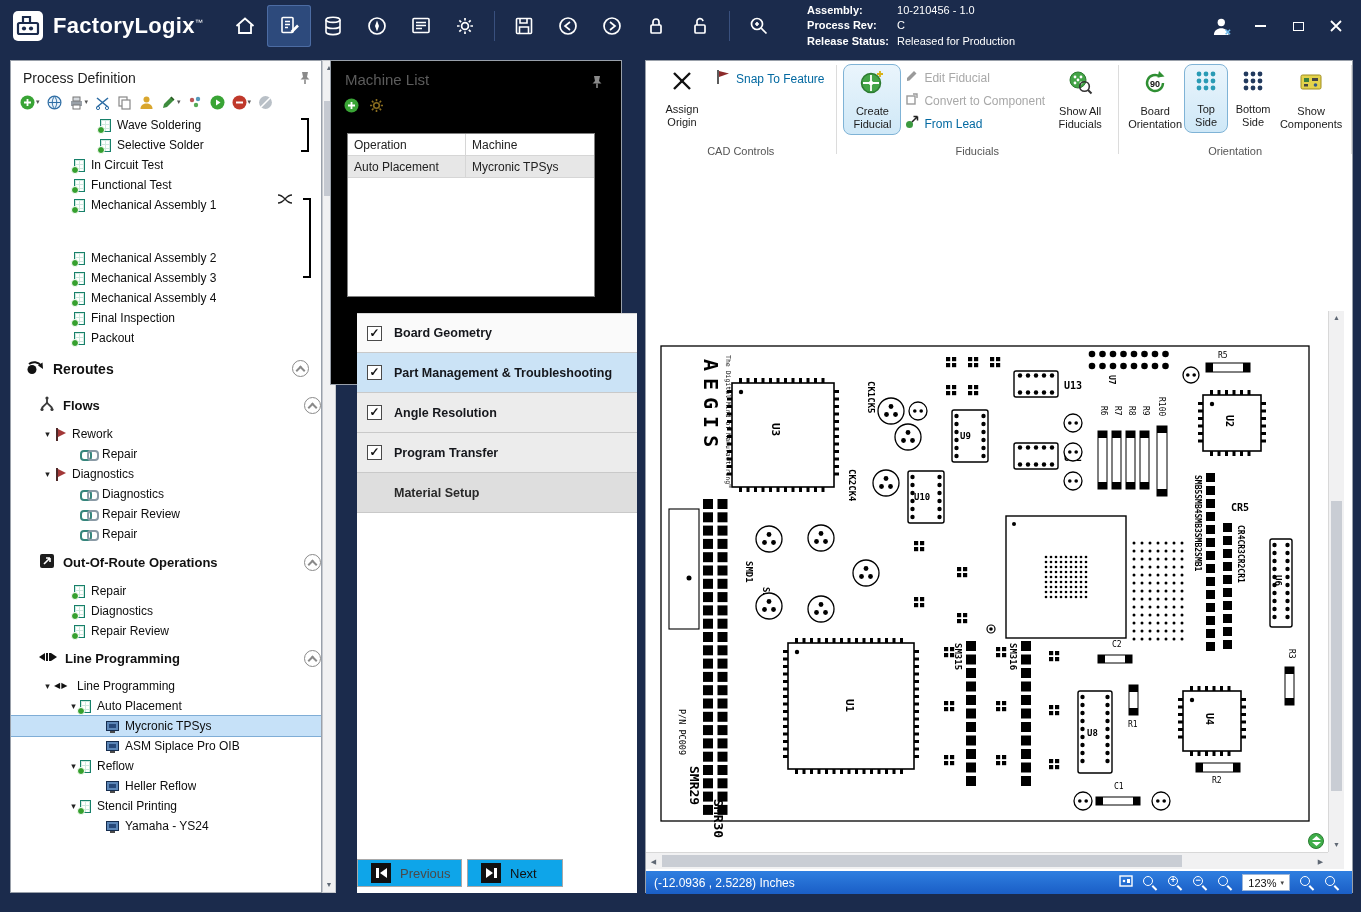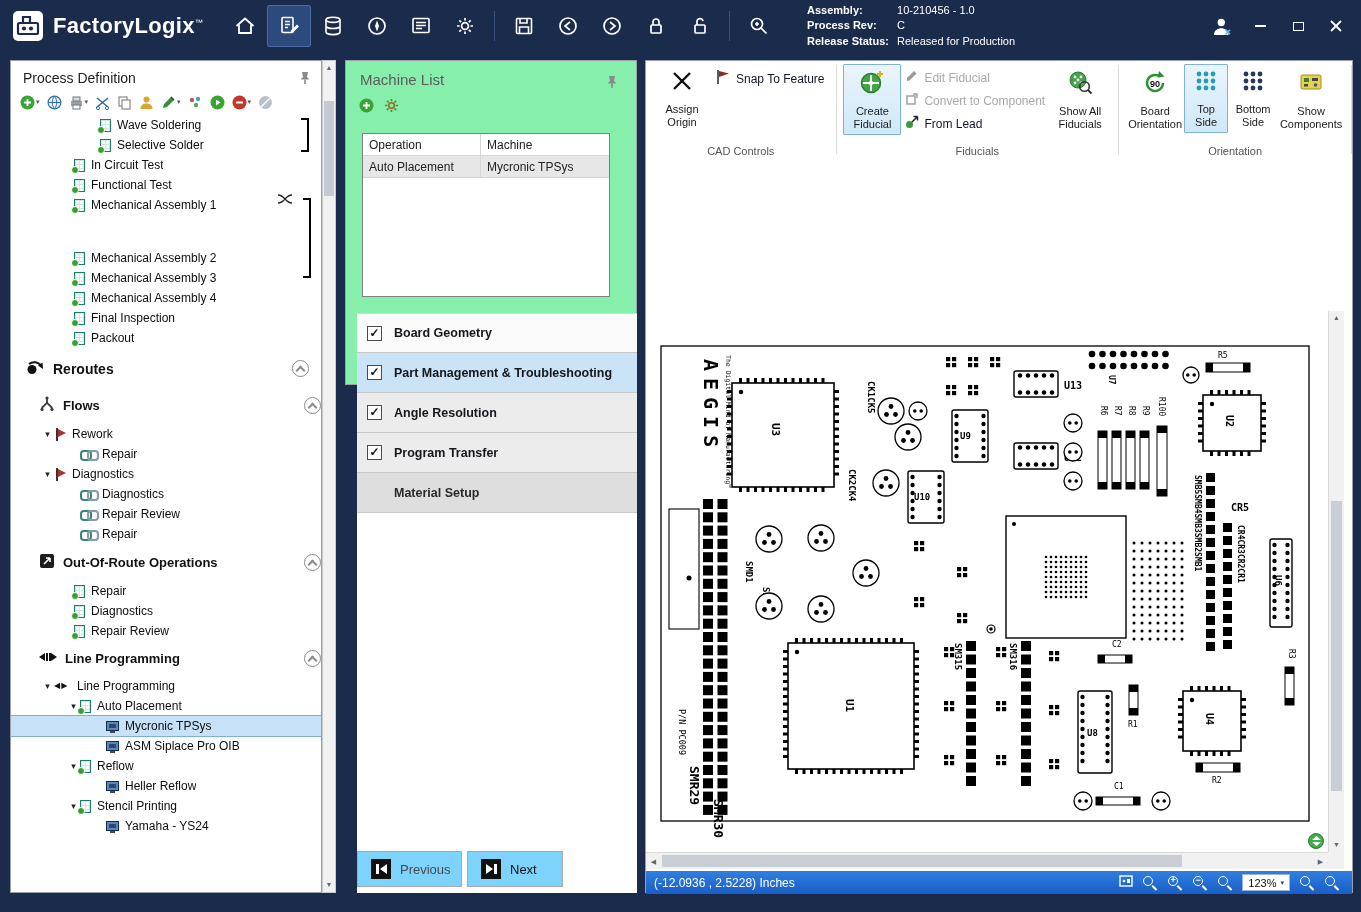--- a/index.html
+++ b/index.html
@@ -20,21 +20,21 @@
   .arow{display:flex}
   .al{width:90px;font-weight:bold}
   .wincntr{margin-left:auto;display:flex;align-items:center;gap:16px;padding-right:14px}
   .wbtn{background:none;border:none;display:flex;align-items:center;justify-content:center;width:22px;height:22px}
   .wmin{width:11px;height:2px;background:#fff;display:inline-block}
   .wmax{width:11px;height:9px;border:1.5px solid #fff;display:inline-block}
 
   
   #process-panel{position:absolute;left:10px;top:60px;width:312px;height:833px;background:#fff;border:1px solid #99a0aa;overflow:hidden}
   #left-scroll{position:absolute;left:322px;top:60px;width:14px;height:833px;background:#f1f1f2;border:1px solid #c6c9ce}
-  #machine-panel{position:absolute;left:345px;top:60px;width:292px;height:325px;background:#86efac;border:1px solid #99a0aa}
+  #machine-panel{position:absolute;left:330px;top:60px;width:292px;height:325px;background:#000000;border:1px solid #99a0aa}
   #wizard-panel{position:absolute;left:357px;top:313px;width:280px;height:580px;background:#fff}
   #right-panel{position:absolute;left:645px;top:60px;width:708px;height:833px;background:#fff;border:1px solid #99a0aa}
 
   
   .phead-row{height:28px;display:flex;align-items:center;padding:6px 10px 0 12px}
   .ptitle{font-size:14px;color:#1d1d1d}
   .pin{margin-left:auto;display:inline-flex}
   .ptoolbar{height:26px;display:flex;align-items:center;gap:5px;padding-left:8px}
   .pt-i{display:inline-flex;align-items:center;background:none;border:none;padding:0 1px}
   .caret{font-size:7px;color:#555;margin-left:1px}
@@ -81,38 +81,38 @@
   .mt-data{background:#e7e7e7}
 
   
   .step{display:flex;align-items:center;height:40px;border-bottom:1px solid #c9c9c9;background:#ececec}
   .step:first-child{border-top:1px solid #d7d7d7;background:#fafafa}
   .step.active{background:#cbe3f6}
   .step.pending{background:#dedede}
   .chk{width:15px;height:15px;background:#fff;border:1px solid #4a4a4a;font-size:12px;line-height:13px;text-align:center;color:#111;font-weight:bold;margin:0 12px 0 10px;flex:none}
   .slabel{font-size:12.5px;font-weight:bold;color:#15171c}
   .step.pending .slabel{margin-left:37px;color:#2a2a2a}
-  .navbtn{position:absolute;bottom:6px;height:36px;background:#7dd3fc;border:1px solid #a9a9a9;display:flex;align-items:center;gap:9px;padding:0 13px;font-size:13px;color:#4a4a4a}
+  .navbtn{position:absolute;bottom:6px;height:28px;background:#0ea5e9;border:1px solid #a9a9a9;display:flex;align-items:center;gap:9px;padding:0 13px;font-size:13px;color:#4a4a4a}
   #btn-prev{left:0;width:105px}
   #btn-next{left:110px;width:96px;color:#111;font-weight:normal}
   .pn-icon{width:20px;height:20px;background:#101010;display:inline-flex;align-items:center;justify-content:center;gap:1px;flex:none}
   .pn-bar{width:3px;height:10px;background:#fff;display:inline-block}
   .pn-tl{width:0;height:0;border-top:5px solid transparent;border-bottom:5px solid transparent;border-right:7px solid #fff}
   .pn-tr{width:0;height:0;border-top:5px solid transparent;border-bottom:5px solid transparent;border-left:7px solid #fff}
 
   
   #ribbon{position:absolute;left:0;top:0;width:100%;height:97px;display:flex;background:#fff}
   .rgroup{position:relative;padding:3px 7px 15px;display:flex;align-items:flex-start}
   .rg-label{position:absolute;bottom:1px;left:0;right:0;text-align:center;font-size:11px;color:#555}
   .rsep{width:1px;background:#dcdcdc;margin:4px 0}
   .vbtn{display:flex;flex-direction:column;align-items:center;width:58px;padding:4px 2px;border:1px solid transparent;background:none;font-size:11px;color:#1b1b1b;gap:8px}
   .vbtn .vlabel{text-align:center;line-height:1.15}
-  .vbtn.selected{background:linear-gradient(#eaf5fc,#cfe8f7);border-color:#7fb3d6;border-radius:1px}
+  .vbtn.selected{background:linear-gradient(#eaf5fc,#cfe8f7);border-color:#7fb3d6;border-radius:8px}
   .vcol{display:flex;flex-direction:column;align-items:flex-start;padding-top:2px}
-  .hbtn{display:flex;align-items:center;gap:5px;border:none;background:none;font-size:12px;color:#0f172a;padding:3px 4px;white-space:nowrap}
+  .hbtn{display:flex;align-items:center;gap:5px;border:none;background:none;font-size:12px;color:#0369a1;padding:3px 4px;white-space:nowrap}
   .hbtn.disabled{color:#a8a8a8}
 
   
   #cad{position:absolute;left:0;top:250px;width:682px;height:541px;background:#fff;overflow:hidden}
   #cad-vscroll{position:absolute;left:682px;top:250px;width:16px;height:541px;background:#f1f1f2;border-left:1px solid #d8d8d8}
   #cad-hscroll{position:absolute;left:0;top:791px;width:682px;height:17px;background:#f1f1f2;border-top:1px solid #d8d8d8}
   #cad-corner{position:absolute;left:682px;top:791px;width:16px;height:17px;background:#f1f1f2}
   #cv-thumb{position:absolute;left:2px;top:190px;width:11px;height:290px;background:#c9cdd4}
   #ch-thumb{position:absolute;left:16px;top:2px;width:520px;height:12px;background:#c9cdd4}
   .harr{position:absolute;top:0;width:15px;height:17px;font-size:7px;color:#5f6874;background:none;border:none}

